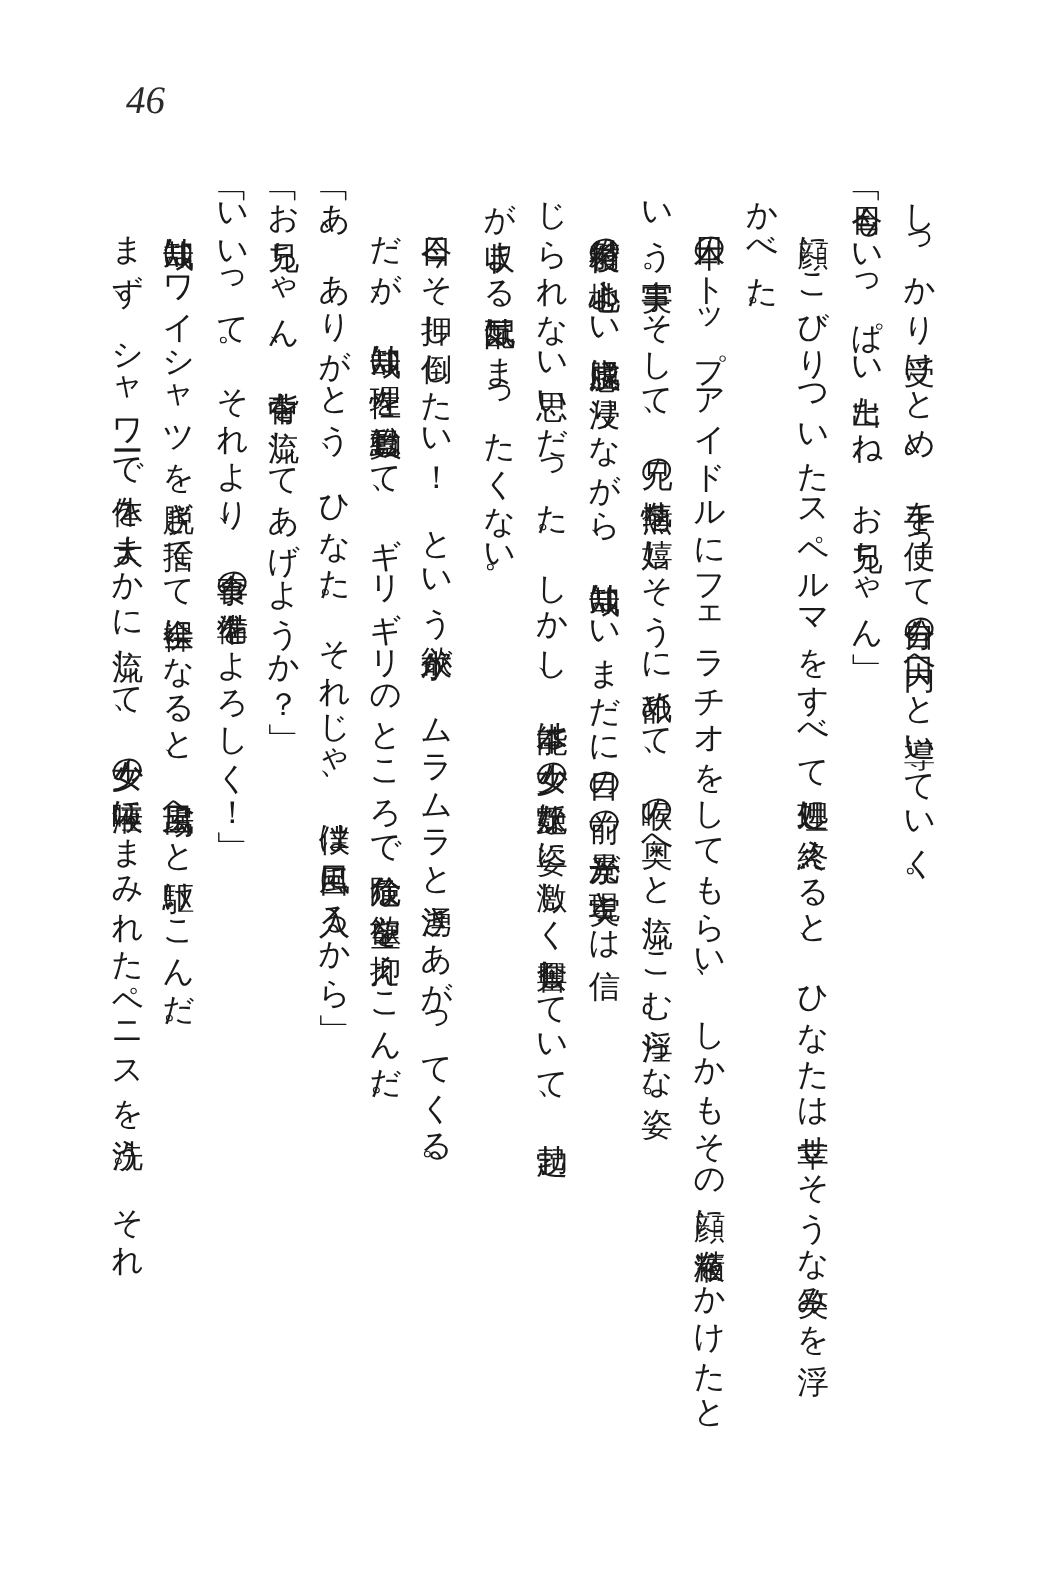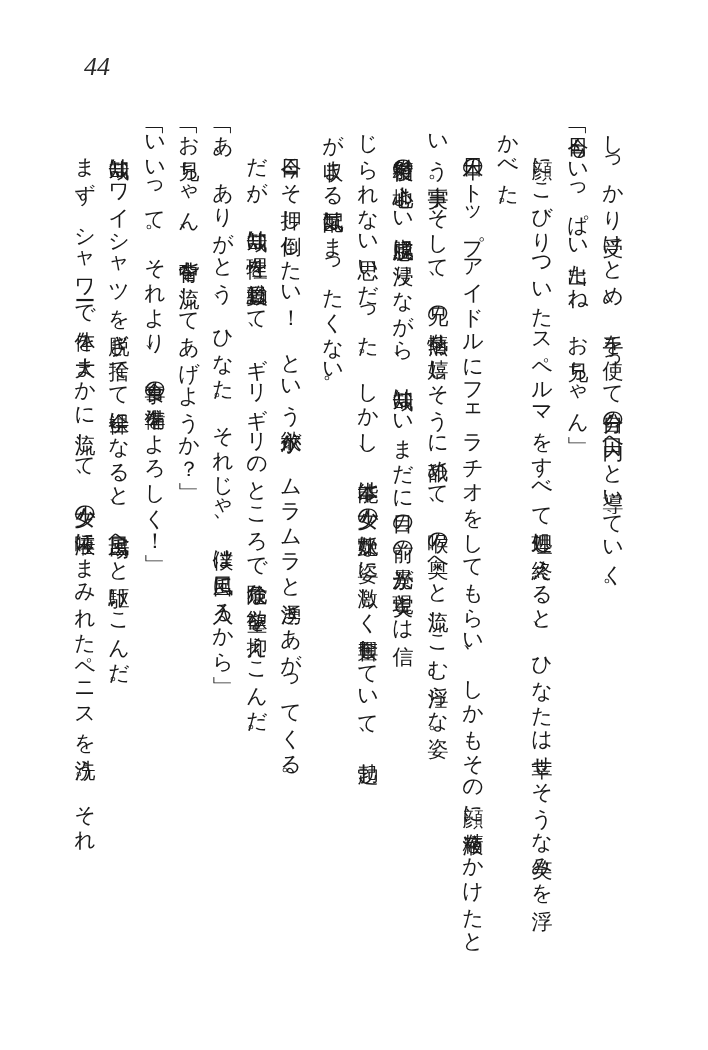--- a/index.html
+++ b/index.html
@@ -51,21 +51,21 @@
   .c12 { left: 212px; }
   .c13 { left: 178px; }
   .c14 { left: 144px; }
   .c15 { left: 108px; }
   .c16 { left: 74px;  }
 </style>
 </head>
 <body>
 
 <div id="page">
-  <div class="page-number">44</div>
+  <div class="page-number">46</div>
 
   <div class="col c1">しっかり受けとめ、手を使って自分の口内へと導いていく。</div>
   <div class="col c2">「今日もいっぱい出たね、お兄ちゃん」</div>
   <div class="col c3 indent">顔にこびりついたスペルマをすべて処理し終えると、ひなたは幸せそうな笑みを浮</div>
   <div class="col c4">かべた。</div>
   <div class="col c5 indent">日本のトップアイドルにフェラチオをしてもらい、しかもその顔に精液をかけたと</div>
   <div class="col c6">いう事実。そして、兄の情熱を嬉しそうに舐めて、喉の奥へと流しこむ淫らな姿。</div>
   <div class="col c7 indent">射精後の心地よい虚脱感に浸りながら、知哉はいまだに目の前の光景が現実とは信</div>
   <div class="col c8">じられない思いだった。しかし、本能は少女の妖艶な姿に激しく興奮していて、勃起</div>
   <div class="col c9">が収まる気配はまったくない。</div>

